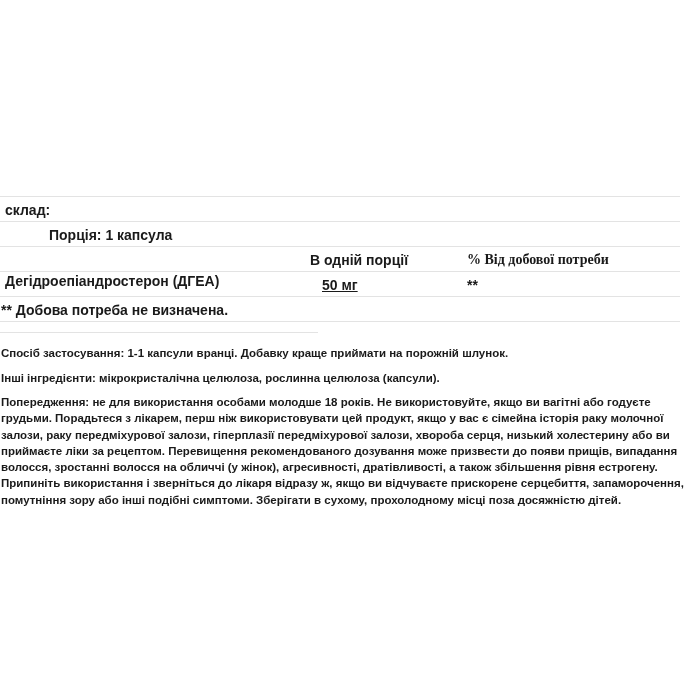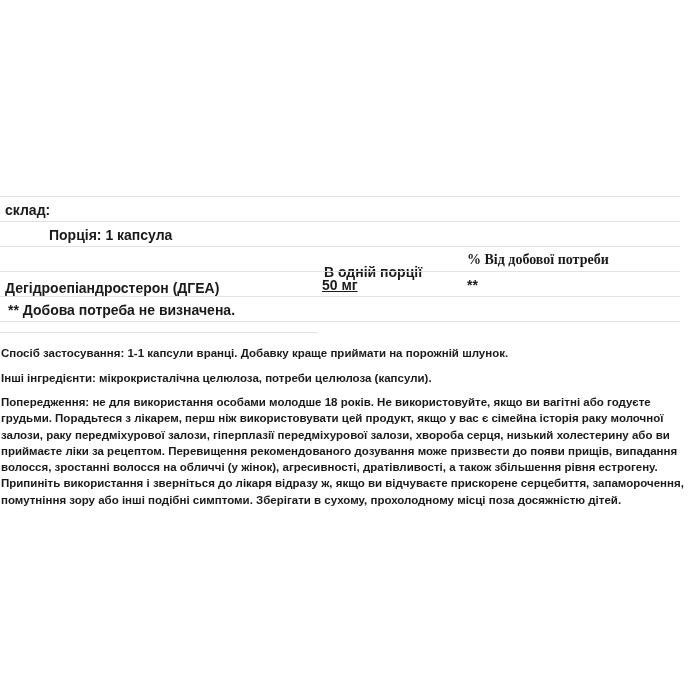--- a/index.html
+++ b/index.html
@@ -11,29 +11,29 @@
   </style>
 </head>
 <body>
 
 <div>
   <div class="line" style="top:196px;width:680px;"></div>
   <div class="cell" style="left:5px;top:203px;">склад:</div>
   <div class="line" style="top:221px;width:680px;"></div>
   <div class="cell" style="left:5px;top:228px;padding-left:44px;">Порція: 1 капсула</div>
   <div class="line" style="top:246px;width:680px;"></div>
-  <div class="cell" style="left:324px;top:253px;margin-top:12px;">В одній порції</div>
+  <div class="cell" style="left:310px;top:253px;">В одній порції</div>
   <div class="cell" style="left:467px;top:253px;font-family:Liberation Serif, serif;">% Від добової потреби</div>
   <div class="line" style="top:271px;width:680px;"></div>
   <div>
-    <div class="cell" style="left:5px;top:281px;">Дегідроепіандростерон (ДГЕА)</div>
+    <div class="cell" style="left:5px;top:274px;">Дегідроепіандростерон (ДГЕА)</div>
     <div class="cell" style="left:322px;top:278px;text-decoration:underline;">50 мг</div>
     <div class="cell" style="left:467px;top:278px;">**</div>
   </div>
   <div class="line" style="top:296px;width:680px;"></div>
-  <div class="cell" style="left:8px;top:303px;">** Добова потреба не визначена.</div>
+  <div class="cell" style="left:1px;top:303px;">** Добова потреба не визначена.</div>
   <div class="line" style="top:321px;width:680px;"></div>
   <div class="line" style="top:332px;width:318px;"></div>
 </div>
 
 <div class="para" style="top:345px;">Спосіб застосування: 1-1 капсули вранці. Добавку краще приймати на порожній шлунок.</div>
-<div class="para" style="top:370px;">Інші інгредієнти: мікрокристалічна целюлоза, потреби целюлоза (капсули).</div>
+<div class="para" style="top:370px;">Інші інгредієнти: мікрокристалічна целюлоза, рослинна целюлоза (капсули).</div>
 <div class="para" style="top:394px;">Попередження: не для використання особами молодше 18 років. Не використовуйте, якщо ви вагітні або годуєте грудьми. Порадьтеся з лікарем, перш ніж використовувати цей продукт, якщо у вас є сімейна історія раку молочної залози, раку передміхурової залози, гіперплазії передміхурової залози, хвороба серця, низький холестерину або ви приймаєте ліки за рецептом. Перевищення рекомендованого дозування може призвести до появи прищів, випадання волосся, зростанні волосся на обличчі (у жінок), агресивності, дратівливості, а також збільшення рівня естрогену. Припиніть використання і зверніться до лікаря відразу ж, якщо ви відчуваєте прискорене серцебиття, запаморочення, помутніння зору або інші подібні симптоми. Зберігати в сухому, прохолодному місці поза досяжністю дітей.</div>
 
 </body></html>

